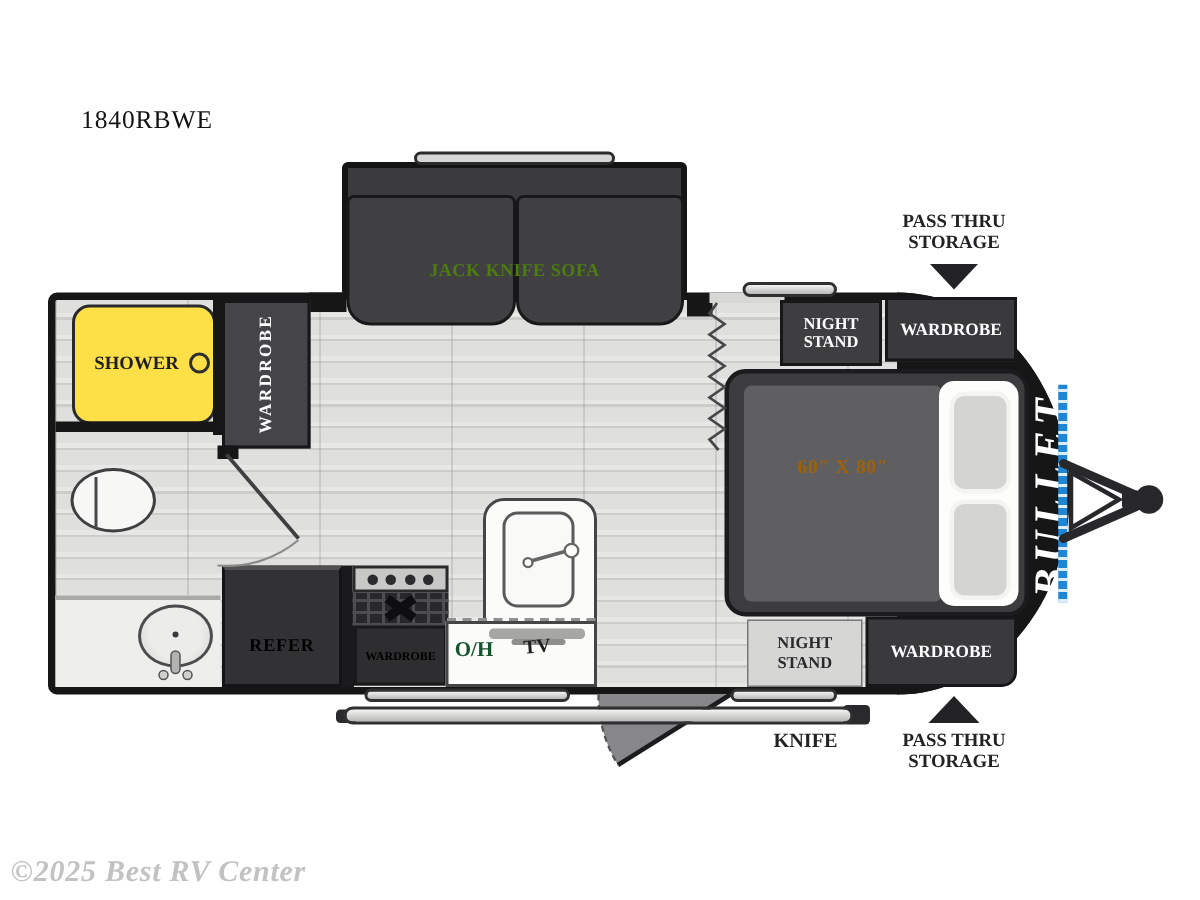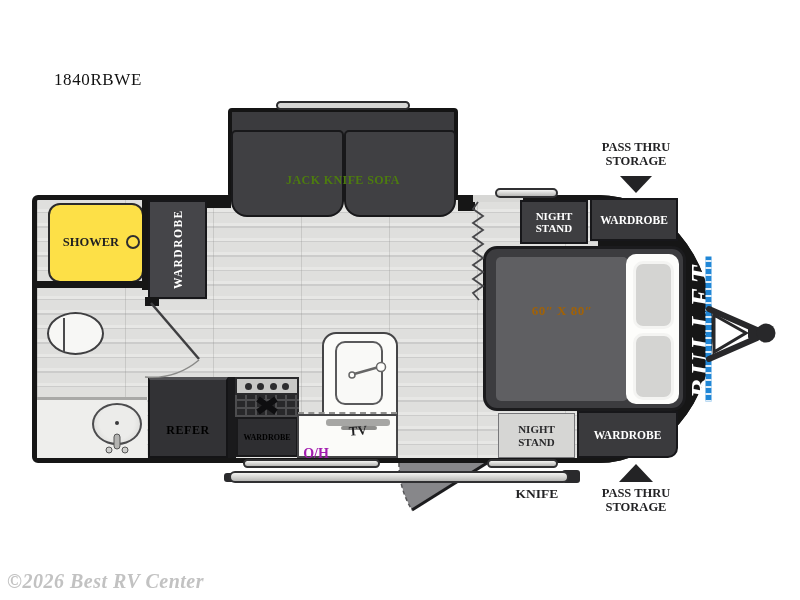--- a/index.html
+++ b/index.html
@@ -139,21 +139,21 @@
   <div class="abs stove-grate"></div>
   <div class="abs microwave">
     <div class="abs lbl" style="left:0;top:0;width:100%;height:100%;font-size:8px;">WARDROBE</div>
   </div>
   <div class="abs counter" style="left:322px;top:332px;width:76px;height:126px;border-radius:14px 14px 0 0;"></div>
   <div class="abs counter" style="left:297px;top:414px;width:101px;height:44px;"></div>
   <div class="abs ksink"></div>
   <div class="abs tvbar1"></div>
   <div class="abs tvbar2"></div>
   <div class="abs dashline"></div>
-  <div class="abs lbl" style="left:297px;top:444px;width:38px;height:20px;color:#a21caf;font-size:14px;">O/H</div>
+  <div class="abs lbl" style="left:297px;top:424px;width:38px;height:20px;color:#14532d;font-size:14px;">O/H</div>
   <div class="abs lbl" style="left:341px;top:421px;width:34px;height:20px;color:#1e1e20;font-size:13px;transform:rotate(-5deg);">TV</div>
 
   <div class="abs bed"></div>
   <div class="abs bed-inner"></div>
   <div class="abs pillow-panel"></div>
   <div class="abs pillow" style="top:261px;height:68px;"></div>
   <div class="abs pillow" style="top:333px;height:67px;"></div>
   <div class="abs bedtext">
     <div>60″ X 80″</div>
   </div>
@@ -203,14 +203,14 @@
   <div class="abs bar" style="left:229px;top:471px;width:340px;height:12px;border-radius:6px;"></div>
 
   <div class="abs outlbl" style="left:592px;top:140px;width:88px;font-size:12.5px;line-height:1.15;">PASS THRU
 STORAGE</div>
   <div class="abs tri-down" style="left:620px;top:176px;"></div>
   <div class="abs tri-up" style="left:619px;top:464px;"></div>
   <div class="abs outlbl" style="left:592px;top:486px;width:88px;font-size:12.5px;line-height:1.15;">PASS THRU
 STORAGE</div>
   <div class="abs outlbl" style="left:497px;top:486px;width:80px;font-size:13.5px;">KNIFE</div>
 
-  <div class="abs watermark">©2026 Best RV Center</div>
+  <div class="abs watermark">©2025 Best RV Center</div>
 </div>
 
 </body></html>

